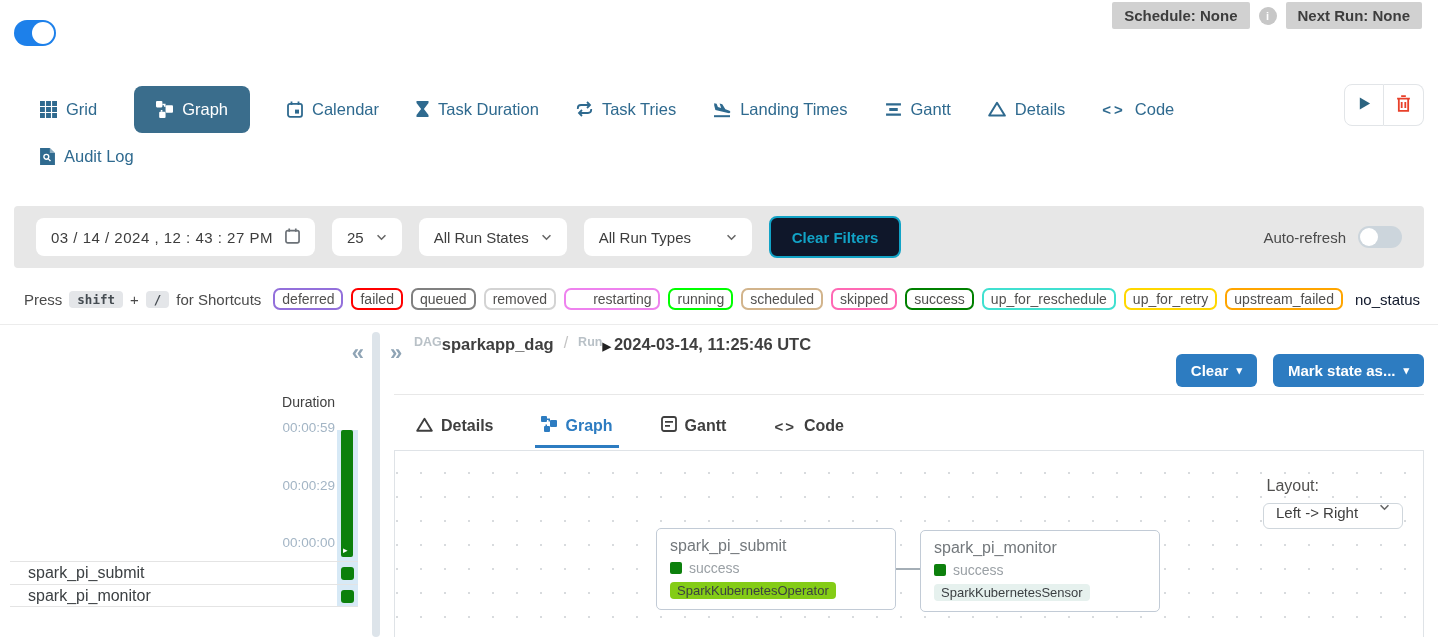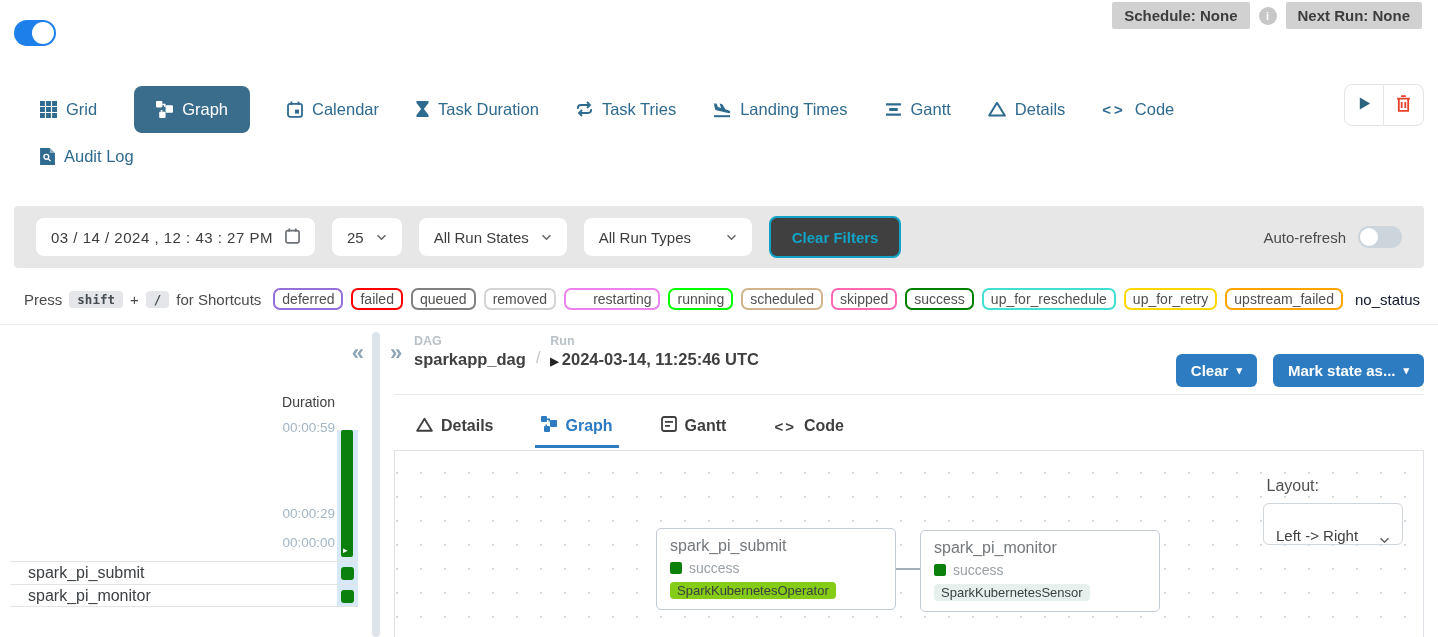--- a/index.html
+++ b/index.html
@@ -31,21 +31,21 @@
   .abtn.trash { border-radius:0 8px 8px 0; border-left:none; color:#e8402a; }
   .audit { position:absolute; left:40px; top:147px; }
 
   
   .filterbar { position:absolute; left:14px; right:14px; top:206px; height:62px; background:#e7e7e7;
                border-radius:4px; display:flex; align-items:center; padding:0 22px; gap:17px; }
   .fbox { background:#fff; border-radius:8px; height:38px; display:flex; align-items:center; gap:12px;
           padding:0 15px; font-size:15px; color:#3d3d3d; cursor:pointer; }
   .fbox .chev { display:flex; }
   .datetime { letter-spacing:0.5px; }
-  .clear-filters { height:42px; background:#404040; border:2px solid #12a3c6; color:#12a3c6; font-weight:bold;
+  .clear-filters { height:42px; background:#0f172a; border:2px solid #12a3c6; color:#12a3c6; font-weight:bold;
                    font-size:15px; border-radius:8px; padding:0 21px; display:flex; align-items:center; cursor:pointer; }
   .fspacer { flex:1; }
   .autorefresh { display:flex; align-items:center; gap:12px; font-size:15px; color:#4a4a4a; }
   .mini-toggle { width:44px; height:22px; border-radius:11px; background:#ccd5dc; position:relative; cursor:pointer; }
   .mini-toggle .knob { position:absolute; left:2px; top:2px; width:18px; height:18px; border-radius:50%; background:#fff; }
 
   
   .shortcut-row { position:absolute; left:24px; right:14px; top:283px; height:32px; display:flex; align-items:center; }
   .shortcut-left { display:flex; align-items:center; gap:7px; font-size:15px; color:#4a4a4a; }
   kbd { background:#e4e6e9; border-radius:4px; padding:1px 8px; font-family:"DejaVu Sans Mono", monospace;
@@ -68,42 +68,42 @@
   .trow.last { border-bottom:1px solid #e4e4e4; }
   .trow .tname { margin-left:18px; font-size:16px; color:#3c4043; }
   .tsquare { position:absolute; left:331px; top:5px; width:13px; height:13px; border-radius:3px; cursor:pointer; }
 
   .divider { position:absolute; left:372px; top:332px; width:8px; height:305px; background:#dde4ea; border-radius:4px; }
 
   
   .panel { position:absolute; left:388px; top:326px; right:0; height:311px; }
   .expand { position:absolute; left:2px; top:16px; color:#8fa4b5; font-size:22px; font-weight:bold; cursor:pointer; line-height:1; }
   .crumbs { position:absolute; left:26px; top:8px; display:flex; align-items:flex-end; gap:10px; }
-  .crumb-col { display:flex; flex-direction:column; }
+  .crumb-col { display:flex; flex-direction:row; }
   .crumb-label { font-size:12.5px; font-weight:bold; color:#b9c1c7; margin-bottom:2px; }
   .crumb-value { font-size:16.5px; font-weight:bold; color:#3f3f3f; }
   .crumb-sep { color:#c3c3c3; font-size:16px; padding-bottom:2px; }
   .run-marker { font-size:11px; margin-right:3px; color:#222; }
   .run-actions { position:absolute; right:14px; top:28px; display:flex; gap:16px;border-radius:12px; }
   .bluebtn { background:#2d7cc1; color:#fff; border:none; border-radius:6px; height:33px; padding:0 15px;
              font-size:15px; font-weight:bold; font-family:inherit; display:flex; align-items:center; cursor:pointer; }
   .bluebtn .caret { font-size:11px; margin-left:8px; }
   .panel-hr { position:absolute; left:6px; right:14px; top:68px; border-top:1px solid #e8e8e8; }
   .rtabs { position:absolute; left:22px; top:78px; display:flex; gap:36px; height:44px; }
   .rtab { display:flex; align-items:center; gap:8px; font-size:16px; font-weight:bold; color:#3f3f3f;
           cursor:pointer; padding:0 6px; }
   .rtab.active { color:#2d7cc1; box-shadow:inset 0 -3px 0 #2d7cc1; }
   .rtab .code-glyph { letter-spacing:2px; }
 
   .canvas { position:absolute; left:6px; right:14px; top:124px; height:230px; border:1px solid #dfe3e7;
             background-image:radial-gradient(circle, #d8dbde 1.4px, transparent 1.5px);
             background-size:24px 24px; background-position:14px 10px; cursor:grab; }
   .layout-label { position:absolute; right:104px; top:26px; font-size:16px; color:#51504f; }
-  .layout-select { position:absolute; right:20px; top:52px; width:140px; height:42px; background:#fff;
-                   border:1px solid #cfd6dc; border-radius:6px; display:flex; align-items:flex-end;
+  .layout-select { position:absolute; right:20px; top:52px; width:140px; height:26px; background:#fff;
+                   border:1px solid #cfd6dc; border-radius:6px; display:flex; align-items:flex-start;
                    padding:0 12px; gap:14px; font-size:15px; color:#3f3f3f; cursor:pointer; }
   .layout-select .chev { margin-left:auto; display:flex; }
 
   .gnode { position:absolute; width:240px; background:#fff; border:1px solid #c2cbd6; border-radius:5px;
            padding:8px 13px 10px; cursor:pointer; }
   .gnode .ntitle { font-size:16px; color:#73787c; margin-bottom:5px; }
   .gnode .nstate { display:flex; align-items:center; gap:7px; }
   .gnode .nsq { width:12px; height:12px; border-radius:2px; }
   .gnode .nstate-label { font-size:14px; color:#9aa0a5; }
   .gnode .nbadge { display:inline-block; margin-top:6px; padding:1px 7px; border-radius:4px; font-size:13px; color:#3b3f42; }
@@ -293,21 +293,21 @@
       <span class="lbadge" style="border-color: rgb(255, 165, 0);">upstream_failed</span>
       <span class="nostatus">no_status</span>
     </div>
   </div>
   <div class="section-sep"></div>
 
   <div class="sidebar">
     <div class="collapse">«</div>
     <div class="dur-label">Duration</div>
     <div class="tick" style="top:94px;">00:00:59</div>
-    <div class="tick" style="top:152px;margin-top:28px;">00:00:29</div>
+    <div class="tick" style="top:152px;">00:00:29</div>
     <div class="tick" style="top:209px;">00:00:00</div>
     <div class="runcol"></div>
     <div class="runbar" style="background: rgb(12, 128, 12);">
       <span class="marker">▸</span>
     </div>
     <div class="trow" style="top:235px;">
       <span class="tname">spark_pi_submit</span>
       <span class="tsquare" style="background: rgb(12, 128, 12);"></span>
     </div>
     <div class="trow last" style="top:258px;">

